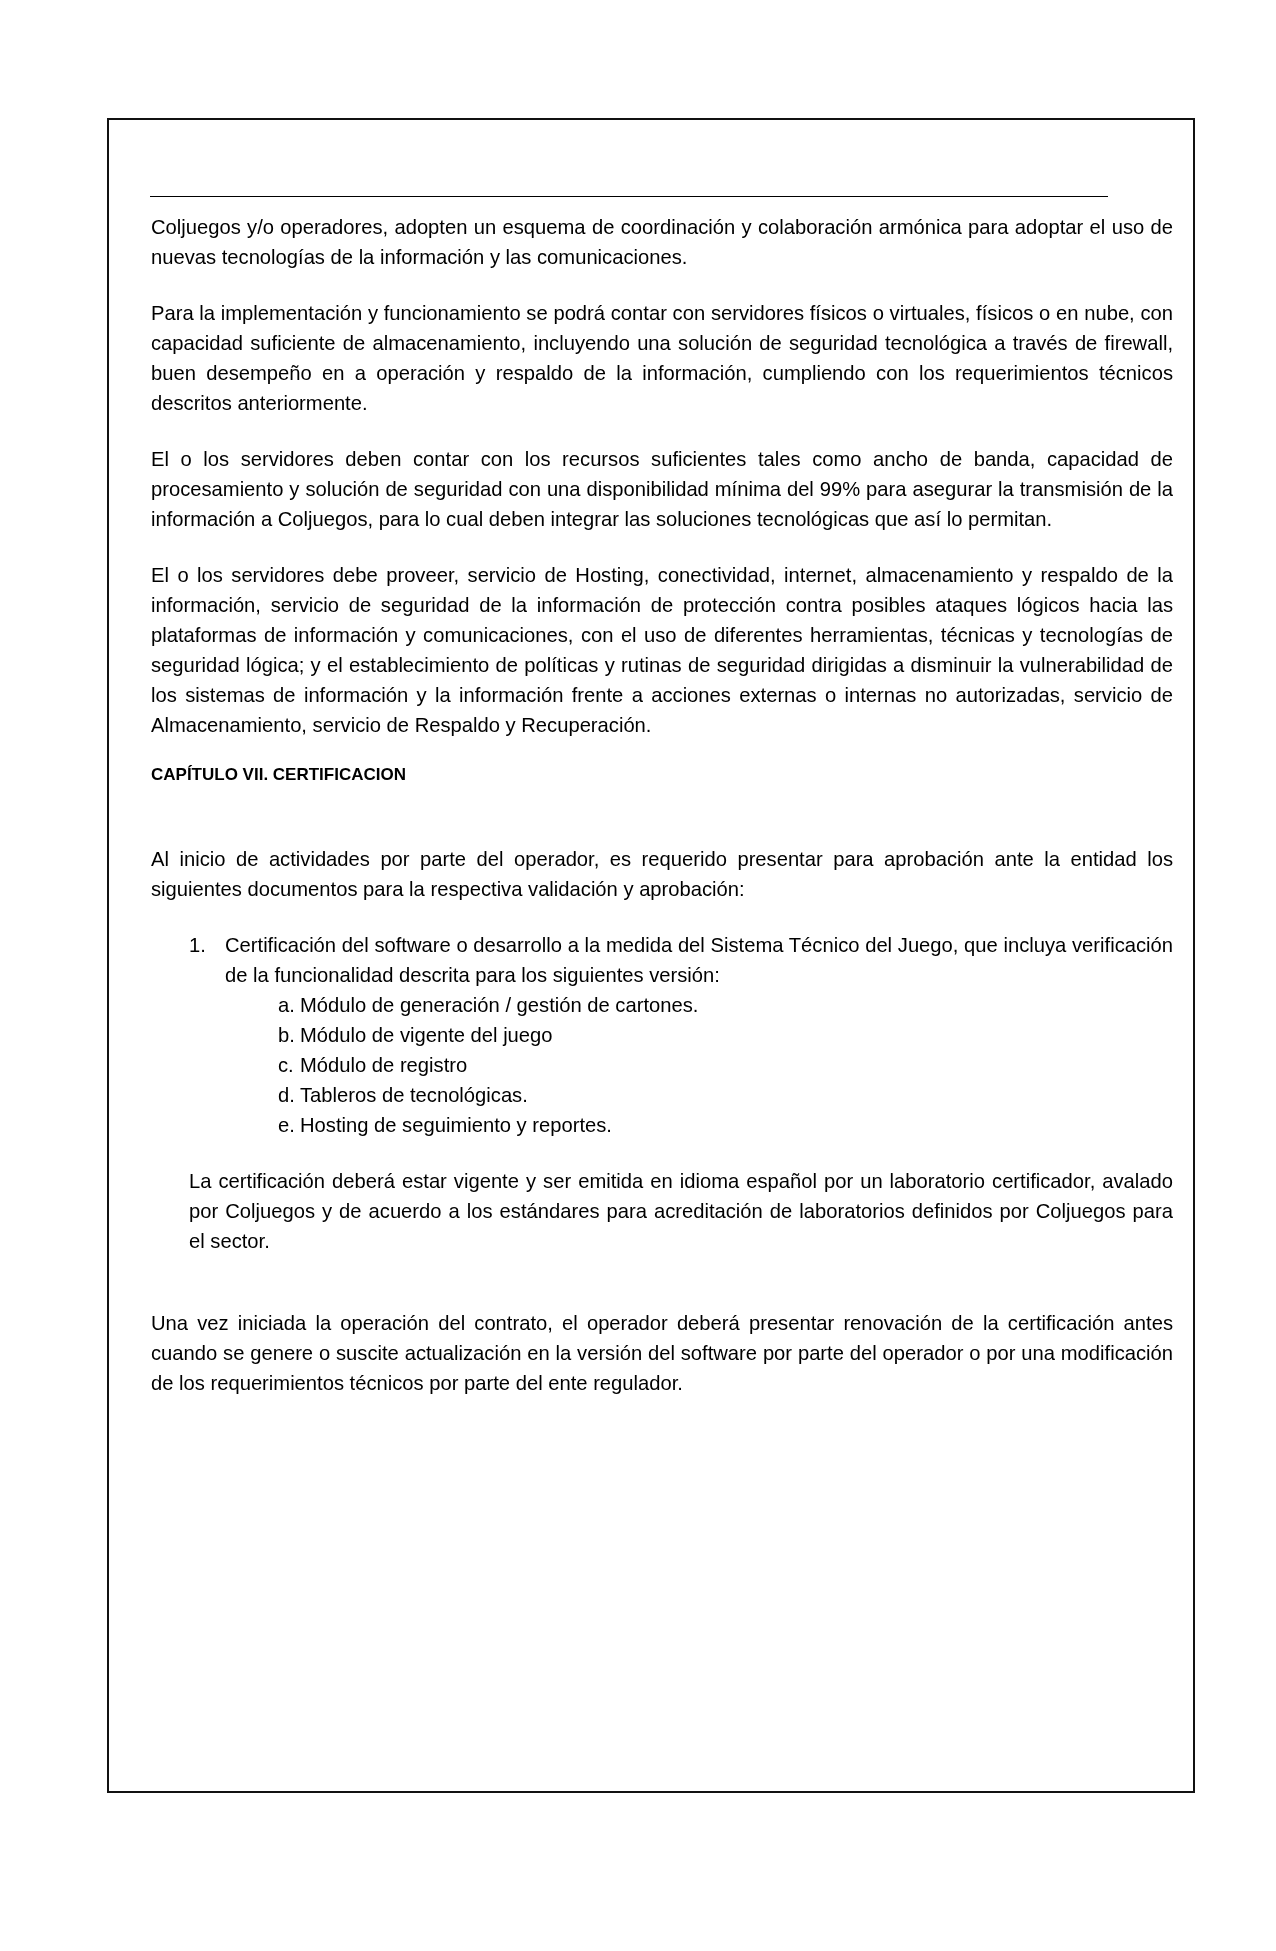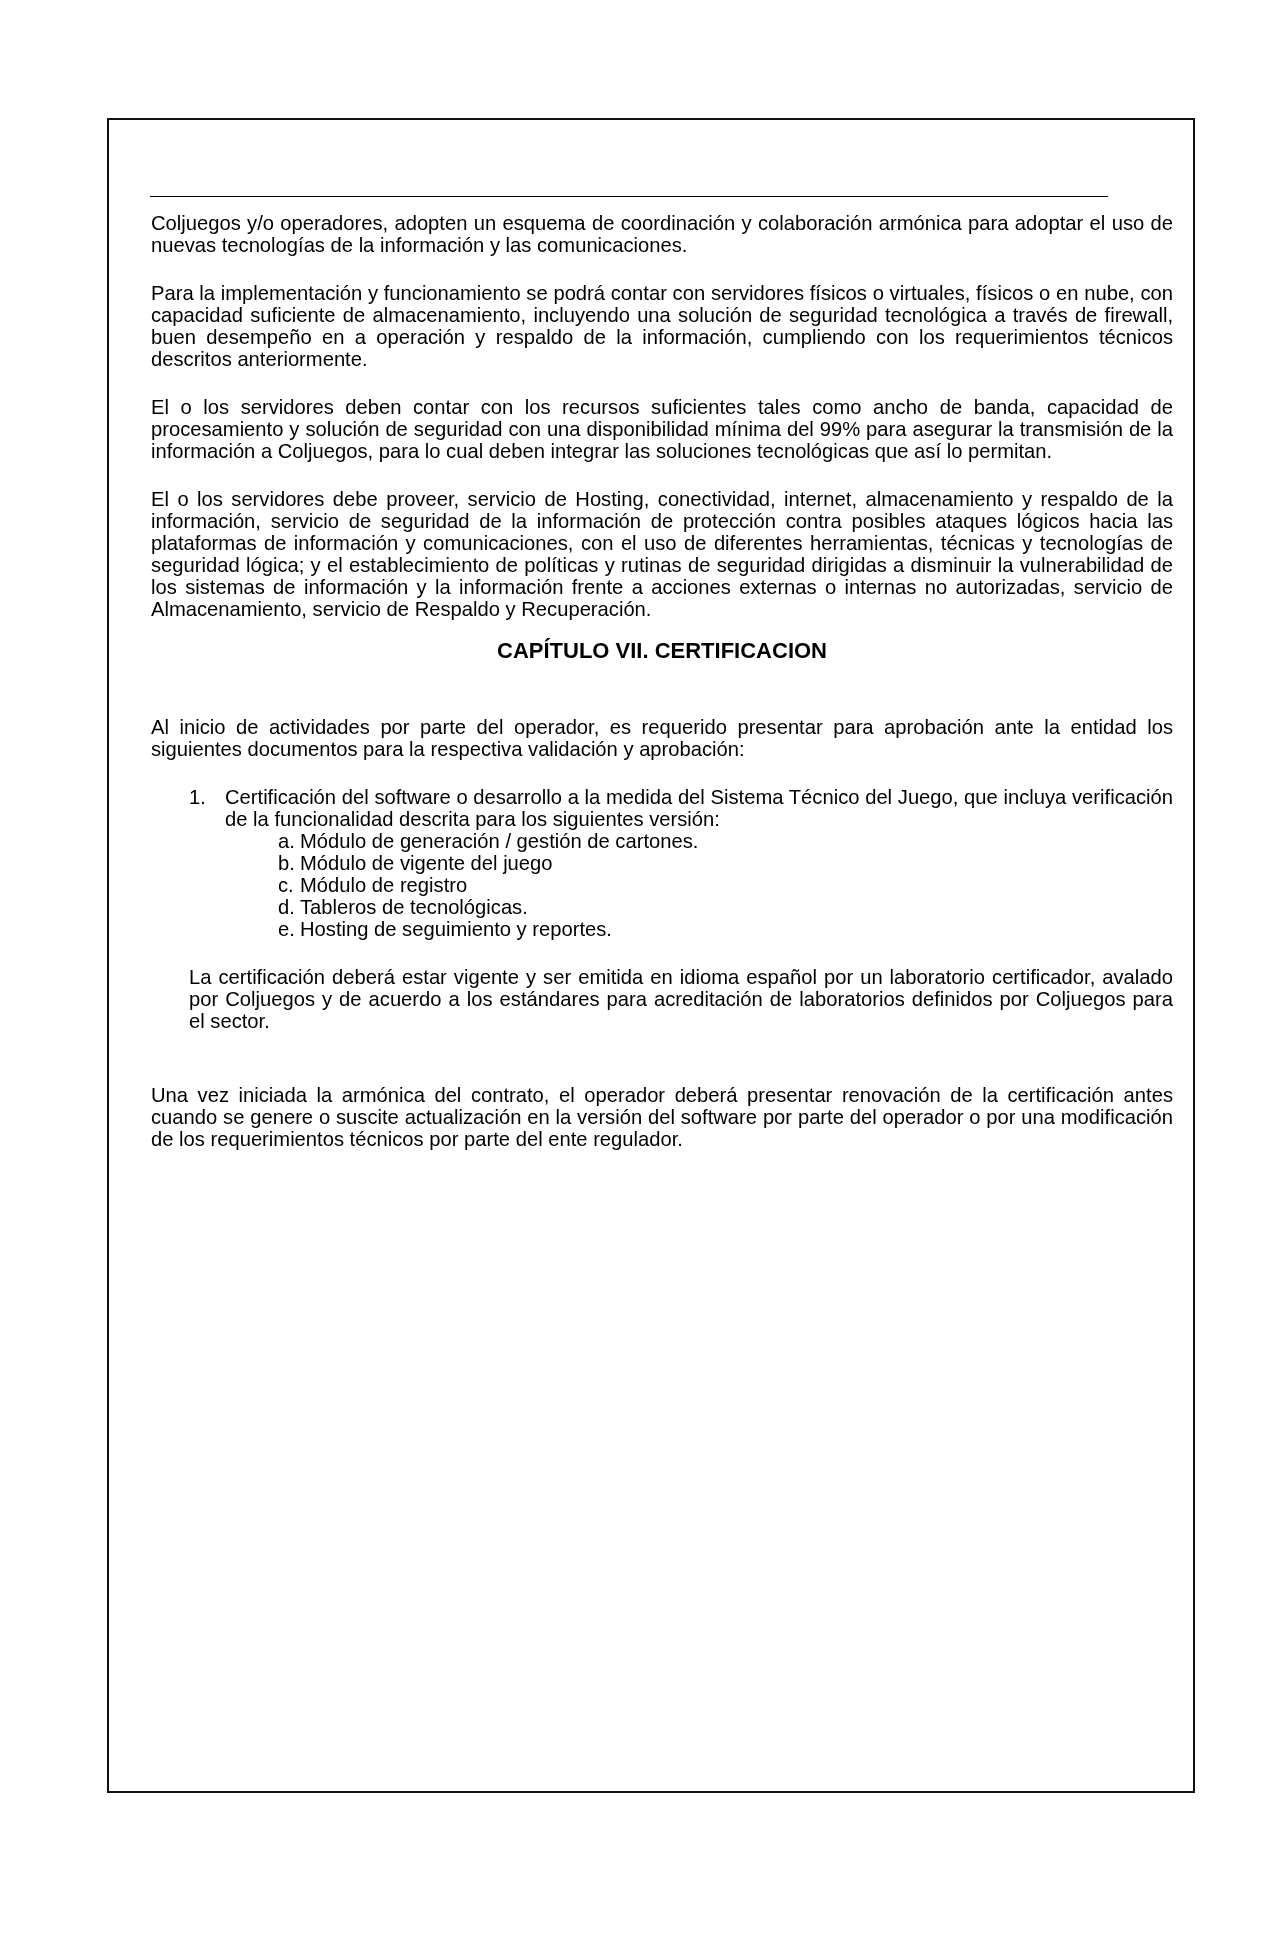--- a/index.html
+++ b/index.html
@@ -31,31 +31,30 @@
     width: 958px;
     height: 0;
     border-top: 1.5px solid #000000;
   }
   .content {
     position: absolute;
     left: 151px;
     top: 212px;
     width: 1022px;
     font-size: 20.2px;
-    line-height: 22px;
+    line-height: 30px;
   }
   .para {
     margin: 0 0 26px 0;
     text-align: justify;
   }
   .heading {
-    text-align: center;
     font-weight: bold;
     margin: 10px 0 54px 0;
-    font-size: 22px;
+    font-size: 17px;
   }
   .list {
     margin: 0 0 26px 0;
     padding: 0;
     list-style: none;
   }
   .list-item {
     position: relative;
     padding-left: 74px;
     text-align: justify;
@@ -131,14 +130,14 @@
           <span>Hosting de seguimiento y reportes.</span>
         </li>
       </ul>
     </li>
   </ol>
 
   <p class="indent-para">La certificación deberá estar vigente y ser emitida en idioma español por un laboratorio certificador, avalado por Coljuegos y de acuerdo a los estándares para acreditación de laboratorios definidos por Coljuegos para el sector.</p>
 
   <div class="gap-large"></div>
 
-  <p class="para">Una vez iniciada la armónica del contrato, el operador deberá presentar renovación de la certificación antes cuando se genere o suscite actualización en la versión del software por parte del operador o por una modificación de los requerimientos técnicos por parte del ente regulador.</p>
+  <p class="para">Una vez iniciada la operación del contrato, el operador deberá presentar renovación de la certificación antes cuando se genere o suscite actualización en la versión del software por parte del operador o por una modificación de los requerimientos técnicos por parte del ente regulador.</p>
 </div>
 
 </body></html>

